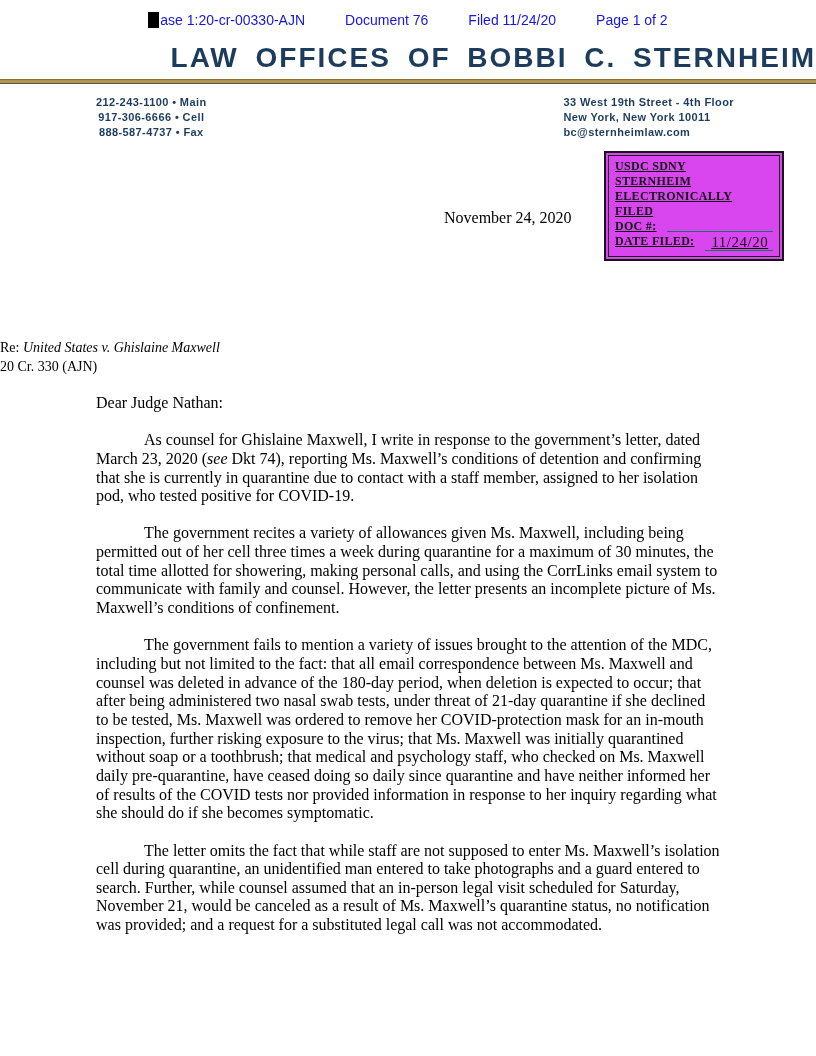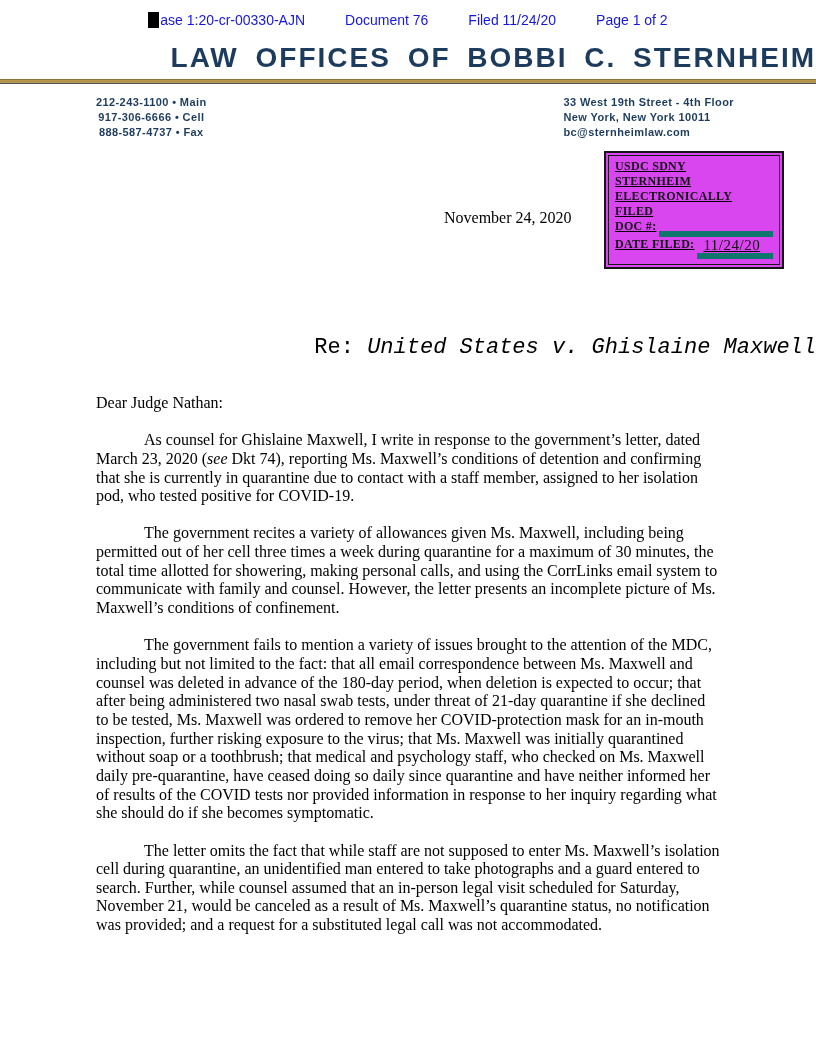--- a/index.html
+++ b/index.html
@@ -44,35 +44,35 @@
   .stamp {
     position:absolute; top:151px; left:604px; width:180px;
     border:2px solid #161616; padding:2px; background:#d946ef; box-sizing:border-box;text-decoration:underline;
   }
   .stamp-inner {
     border:1px solid #161616; padding:3px 6px 5px 6px;
     font-family:"Liberation Serif", serif; font-weight:700;
     font-size:12px; line-height:15px; letter-spacing:0.3px; color:#111;
   }
   .stamp-row { display:flex; align-items:flex-start; }
-  .fill-line { flex:1; border-bottom:6px solid #0f766e; margin-left:3px; min-height:12px; }
+  .fill-line { flex:1; border-bottom:1px solid #0f766e; margin-left:11px; min-height:12px; }
   .date-val {
     font-weight:400; font-size:15px; line-height:16px;
     padding-left:6px; letter-spacing:0.5px;
   }
 
   
   .letter-date { position:absolute; top:209px; left:432px; font-size:16px;margin-left:12px; }
   .recipient {
     position:absolute; top:229px; left:96px;
     font-size:16px; line-height:18.7px;
   }
   .re-block {
     position:absolute; top:339px; left:0; width:100%;
-    text-align:right; font-size:22px; line-height:18.7px;font-family:Liberation Mono, monospace;
+    text-align:left; font-size:14px; line-height:18.7px;
   }
   .body {
     position:absolute; top:394px; left:96px; width:624px;
     font-size:16px; line-height:18.65px; text-align:left;
   }
   .body p { margin:0 0 18.6px 0; }
   .body p.para { text-indent:48px; }
 </style>
 </head>
 <body>
@@ -112,20 +112,21 @@
         <span class="fill-line date-val">11/24/20</span>
       </div>
     </div>
   </div>
 
   <div class="letter-date">November 24, 2020</div>
 
 
   <div class="re-block">
     <div><span>Re: </span><i>United States v. Ghislaine Maxwell</i></div>
+    <div>20 Cr. 330 (AJN)</div>
   </div>
 
   <div class="body">
     <p class="salutation">Dear Judge Nathan:</p>
     <p class="para"><span>As counsel for Ghislaine Maxwell, I write in response to the government’s letter, dated March 23, 2020 (</span><i>see</i><span> Dkt 74), reporting Ms. Maxwell’s conditions of detention and confirming that she is currently in quarantine due to contact with a staff member, assigned to her isolation pod, who tested positive for COVID-19.</span></p>
     <p class="para"><span>The government recites a variety of allowances given Ms. Maxwell, including being permitted out of her cell three times a week during quarantine for a maximum of 30 minutes, the total time allotted for showering, making personal calls, and using the CorrLinks email system to communicate with family and counsel.  However, the letter presents an incomplete picture of Ms. Maxwell’s conditions of confinement.</span></p>
     <p class="para"><span>The government fails to mention a variety of issues brought to the attention of the MDC, including but not limited to the fact: that all email correspondence between Ms. Maxwell and counsel was deleted in advance of the 180-day period, when deletion is expected to occur; that after being administered two nasal swab tests, under threat of 21-day quarantine if she declined to be tested, Ms. Maxwell was ordered to remove her COVID-protection mask for an in-mouth inspection, further risking exposure to the virus; that Ms. Maxwell was initially quarantined without soap or a toothbrush; that medical and psychology staff, who checked on Ms. Maxwell daily pre-quarantine, have ceased doing so daily since quarantine and have neither informed her of results of the COVID tests nor provided information in response to her inquiry regarding what she should do if she becomes symptomatic.</span></p>
     <p class="para"><span>The letter omits the fact that while staff are not supposed to enter Ms. Maxwell’s isolation cell during quarantine, an unidentified man entered to take photographs and a guard entered to search.  Further, while counsel assumed that an in-person legal visit scheduled for Saturday, November 21, would be canceled as a result of Ms. Maxwell’s quarantine status, no notification was provided; and a request for a substituted legal call was not accommodated.</span></p>
   </div>
 

